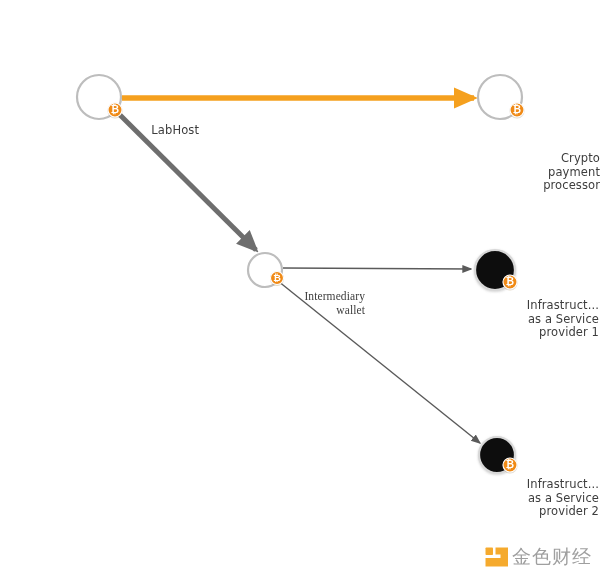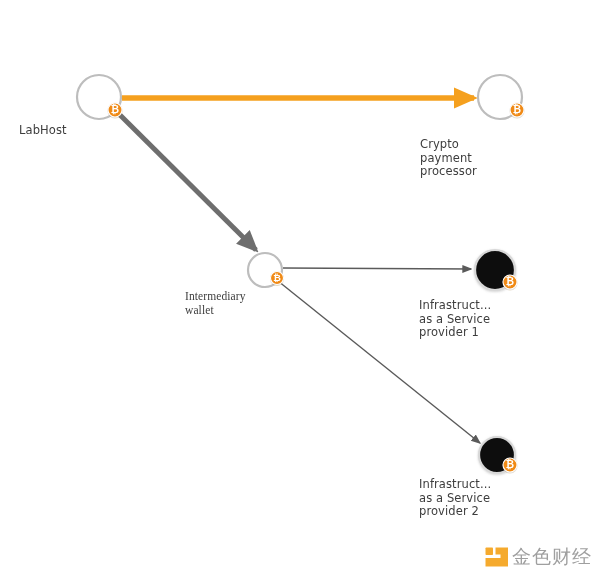--- a/index.html
+++ b/index.html
@@ -17,29 +17,28 @@
   }
   #graph-canvas {
     position: absolute;
     left: 0;
     top: 0;
     width: 600px;
     height: 578px;
   }
   .node-label {
     position: absolute;
-    text-align: left;
+    text-align: right;
     color: #3d3d3d;
     font-size: 11.5px;
     line-height: 13.5px;
     letter-spacing: 0.1px;
     white-space: pre-line;
     font-family: "DejaVu Sans", "Liberation Sans", sans-serif;
     pointer-events: none;
-    padding-left: 20px;
   }
   #watermark {
     position: absolute;
     right: 8px;
     bottom: 8px;
     display: flex;
     align-items: center;
     gap: 2px;
     opacity: 0.95;
   }
@@ -113,21 +112,21 @@
         <g filter="url(#badge-shadow)">
           <circle cx="510" cy="465" r="7" fill="#F08A16" stroke="#ffffff" stroke-width="1.1"></circle>
           <text x="510" y="467.8" text-anchor="middle" font-size="10.2" font-family="&quot;DejaVu Sans&quot;,&quot;Liberation Sans&quot;,sans-serif" font-weight="bold" fill="#ffffff">₿</text>
         </g>
       </g>
     </g>
 </svg>
 
 <div id="labels-layer">
     <div class="node-label" style="color: rgb(61, 61, 61); left: 0px; top: 124px; width: 200px; transform: translateX(-1px);">LabHost</div>
-    <div class="node-label" style="color: rgb(61, 61, 61); left: 0px; top: 138px; width: 200px; transform: translateX(400px);">Crypto
+    <div class="node-label" style="color: rgb(61, 61, 61); left: 0px; top: 152px; width: 200px; transform: translateX(400px);">Crypto
 payment
 processor</div>
     <div class="node-label" style="color: rgb(61, 61, 61); left: 0px; top: 290px; width: 200px; transform: translateX(165px); font-family: Liberation Serif, serif;">Intermediary
 wallet</div>
     <div class="node-label" style="color: rgb(61, 61, 61); left: 0px; top: 299px; width: 200px; transform: translateX(399px);">Infrastruct...
 as a Service
 provider 1</div>
     <div class="node-label" style="color: rgb(61, 61, 61); left: 0px; top: 478px; width: 200px; transform: translateX(399px);">Infrastruct...
 as a Service
 provider 2</div>

